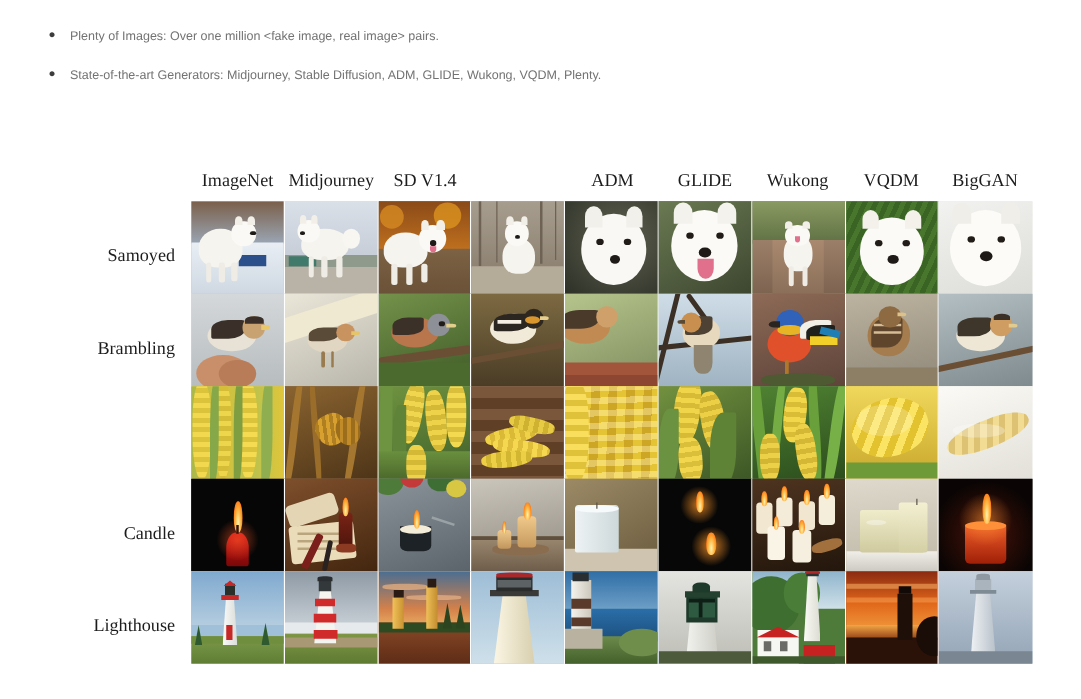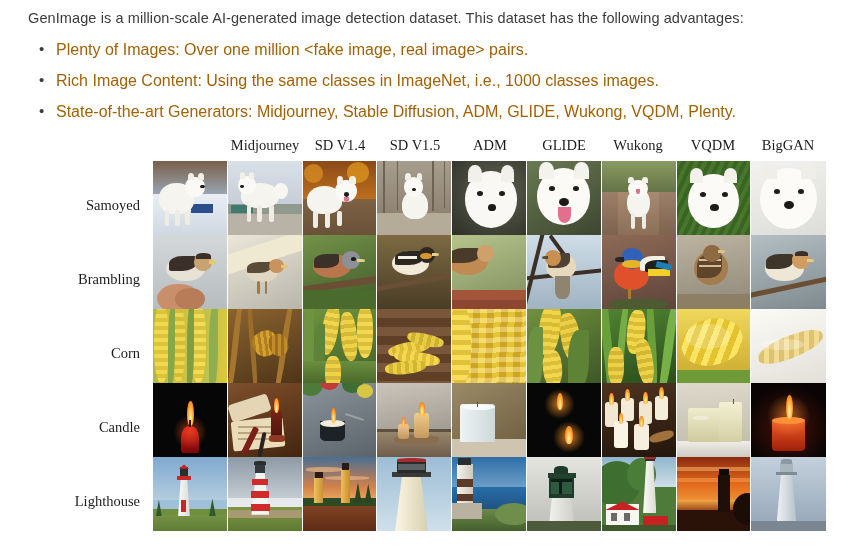--- a/index.html
+++ b/index.html
@@ -24,23 +24,23 @@
     color:#3c3c3c;
     letter-spacing:.1px;
     white-space:nowrap;
   }
   #bullets{
     list-style:none;
     margin:14px 0 0 0;
     padding:0 0 0 28px;
   }
   #bullets li{
-    font-size:16px;
+    font-size:10px;
     line-height:16px;
-    color:#a16207;
+    color:#737373;
     margin-bottom:15px;
     position:relative;
     white-space:nowrap;
   }
   #bullets li::before{
     content:"\2022";
     position:absolute;
     left:-17px;
     top:-1px;
     font-size:15px;
@@ -132,44 +132,41 @@
 
   
   .lh-tower{position:absolute;}
   .lh-top{position:absolute;}
   .lh-rail{position:absolute;}
 </style>
 </head>
 <body>
 
 <div id="intro">
-  <div id="intro-lead">GenImage is a million-scale AI-generated image detection dataset. This dataset has the following advantages:</div>
   <ul id="bullets">
     <li>Plenty of Images: Over one million &lt;fake image, real image&gt; pairs.</li>
-    <li>Rich Image Content: Using the same classes in ImageNet, i.e., 1000 classes images.</li>
     <li>State-of-the-art Generators: Midjourney, Stable Diffusion, ADM, GLIDE, Wukong, VQDM, Plenty.</li>
   </ul>
 </div>
 
 <div id="figure">
 
   <div id="head-row">
+    <div class="col-head" style="left: 130px; width: 120px;">ImageNet</div>
     <div class="col-head" style="left: 205px; width: 120px;">Midjourney</div>
     <div class="col-head" style="left: 280px; width: 120px;">SD V1.4</div>
-    <div class="col-head" style="left: 355px; width: 120px;">SD V1.5</div>
     <div class="col-head" style="left: 430px; width: 120px;">ADM</div>
     <div class="col-head" style="left: 578px; width: 120px;">Wukong</div>
     <div class="col-head" style="left: 504px; width: 120px;">GLIDE</div>
     <div class="col-head" style="left: 728px; width: 120px;">BigGAN</div>
     <div class="col-head" style="left: 653px; width: 120px;">VQDM</div>
   </div>
 
   <div class="row-label" style="top:62px">Samoyed</div>
   <div class="row-label" style="top:136px">Brambling</div>
-  <div class="row-label" style="top:210px">Corn</div>
   <div class="row-label" style="top:284px">Candle</div>
   <div class="row-label" style="top:358px">Lighthouse</div>
 
   <div id="grid-wrap">
 
     <div class="grid-row">
 
       <div class="cell" style="background:#b9c2cc">
         <div class="rect" style="left:0;top:0;width:100%;height:46%;background:linear-gradient(180deg,#7a5f4a,#9aa6b4)"></div>
         <div class="rect" style="left:0;bottom:0;width:100%;height:56%;background:linear-gradient(180deg,#e8eef4,#cfd8e2)"></div>

